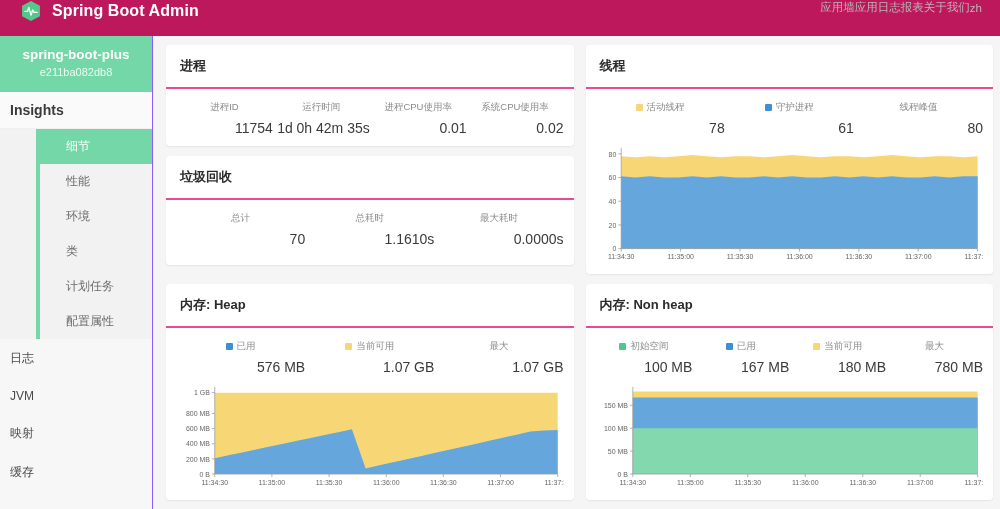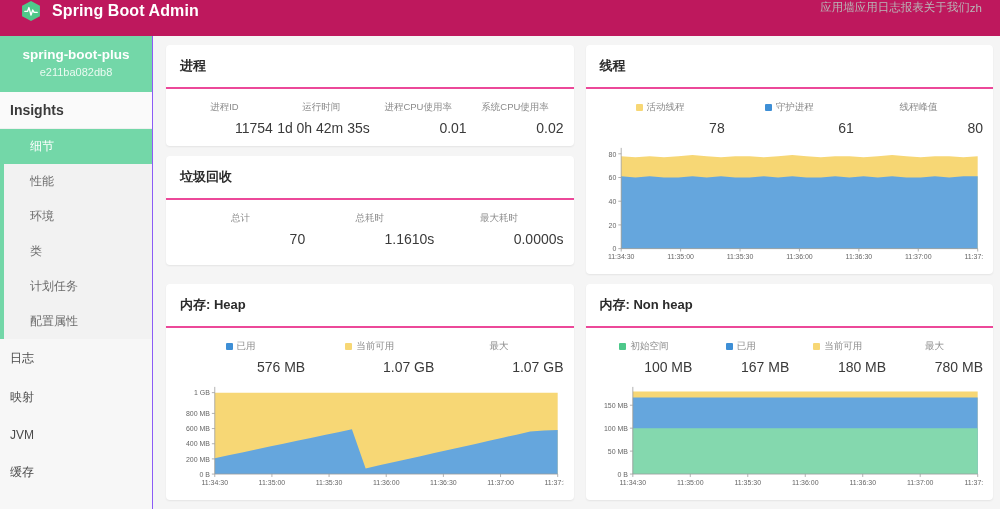--- a/index.html
+++ b/index.html
@@ -59,21 +59,21 @@
     font-size: 14px; font-weight: 700; color: #3b3b3b;
     padding: 10px 0 10px 10px;
     background: #fafafa;
     border-bottom: 1px solid #f0f0f0;
   }
   .submenu { background: #f2f2f2; }
   .submenu-item {
     font-size: 12px; color: #6b6b6b;
     padding: 9px 0 9px 26px;
     border-left: 4px solid #73d7a8;
-    cursor: pointer; white-space: nowrap;
+    cursor: pointer; white-space: nowrap; margin-left: 36px;
   }
   .submenu-item.active {
     background: #73d7a8; color: #ffffff;
   }
   .menu-item {
     font-size: 12px; color: #4a4a4a;
     padding: 11px 0 11px 10px;
     cursor: pointer; white-space: nowrap;
   }
   .sidebar-filler { flex: 1; background: #f7f7f7; }
@@ -161,22 +161,22 @@
     <div class="submenu">
       <div class="submenu-item active">细节</div>
       <div class="submenu-item">性能</div>
       <div class="submenu-item">环境</div>
       <div class="submenu-item">类</div>
       <div class="submenu-item">计划任务</div>
       <div class="submenu-item">配置属性</div>
     </div>
     <div>
       <div class="menu-item">日志</div>
+      <div class="menu-item">JVM</div>
       <div class="menu-item">映射</div>
-      <div class="menu-item">JVM</div>
       <div class="menu-item">缓存</div>
     </div>
     <div class="sidebar-filler"></div>
   </div>
 
   <div class="content">
 
     <div class="stack-col-1">
 
       <div class="card">

